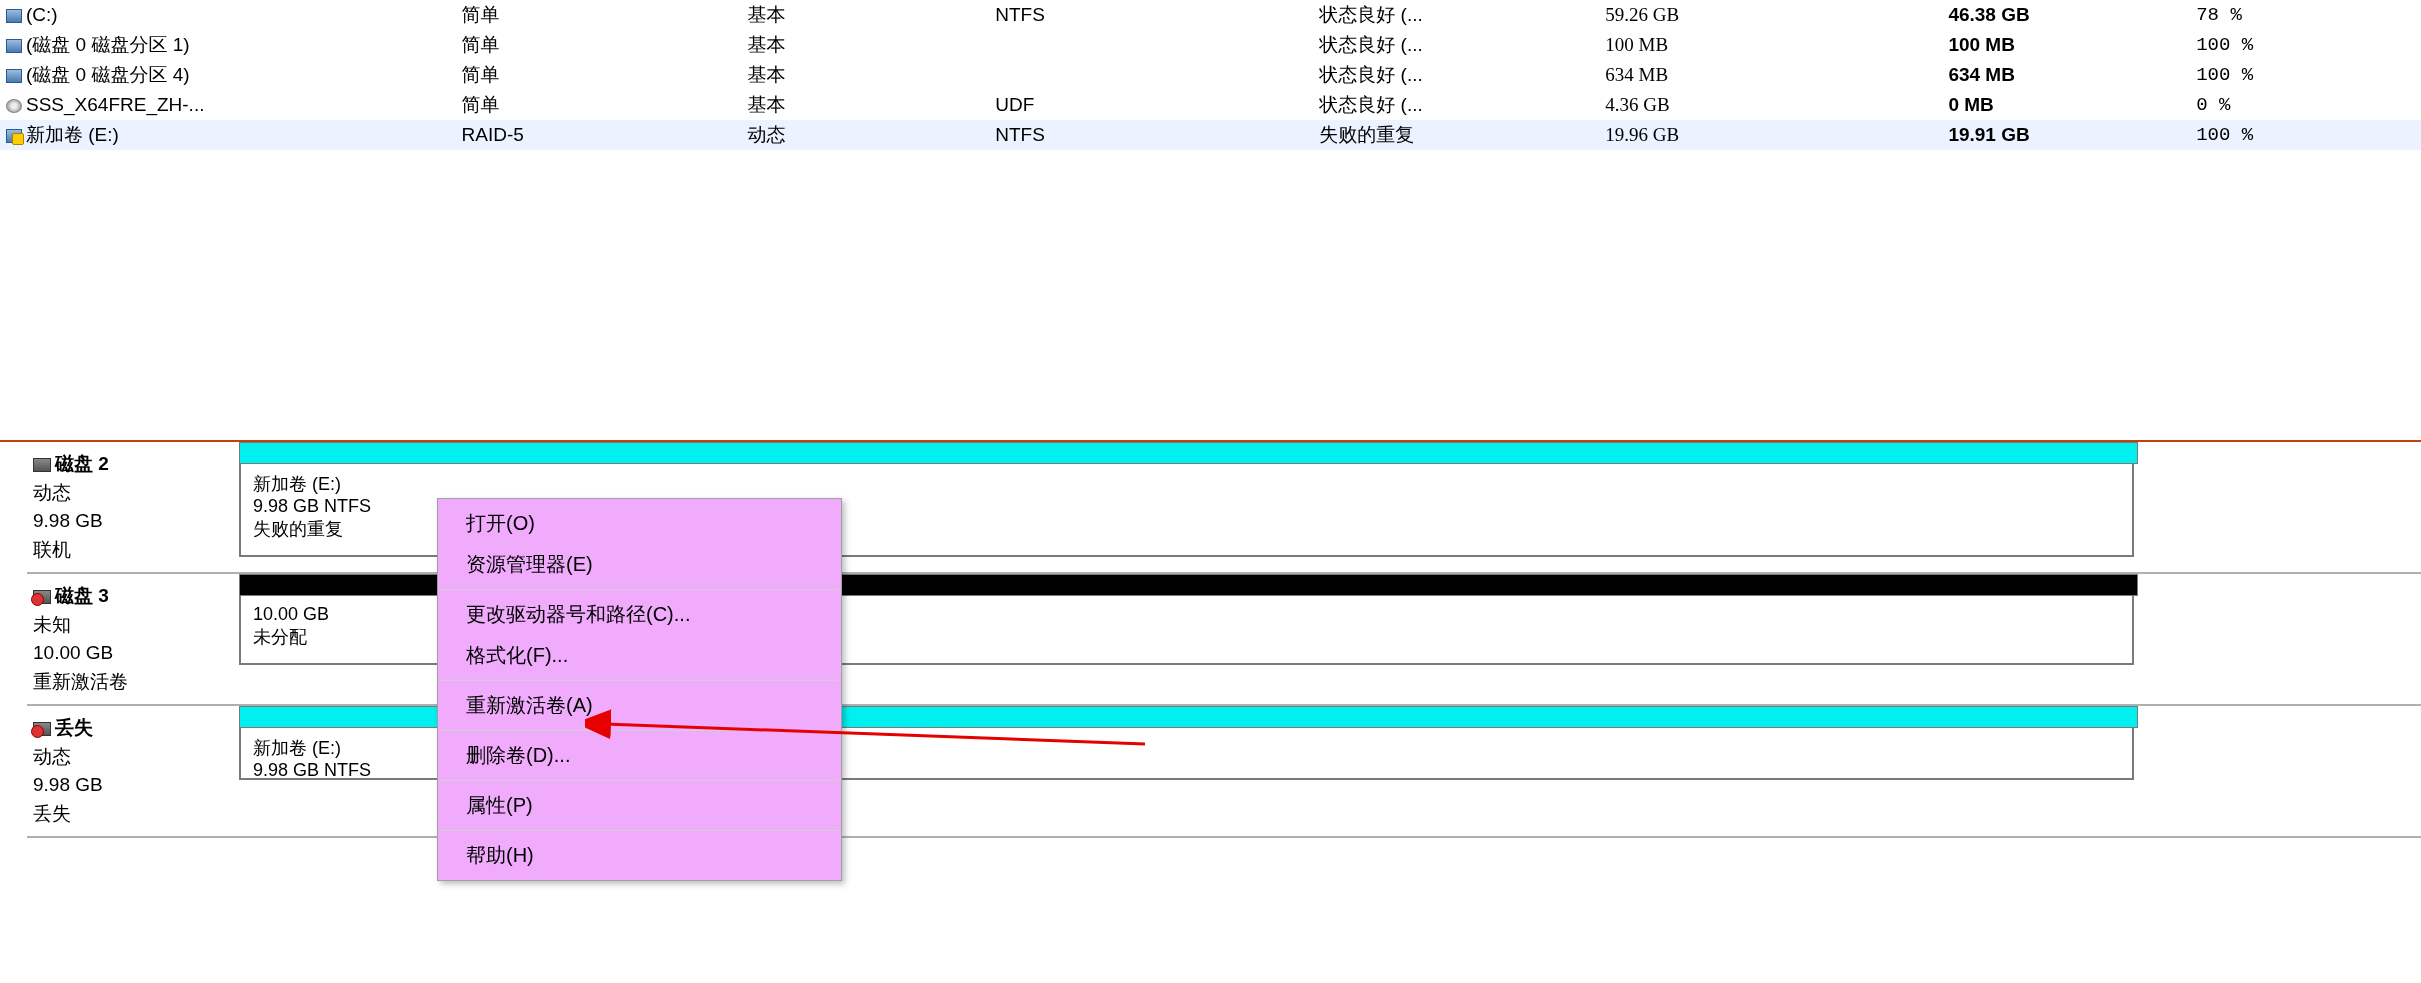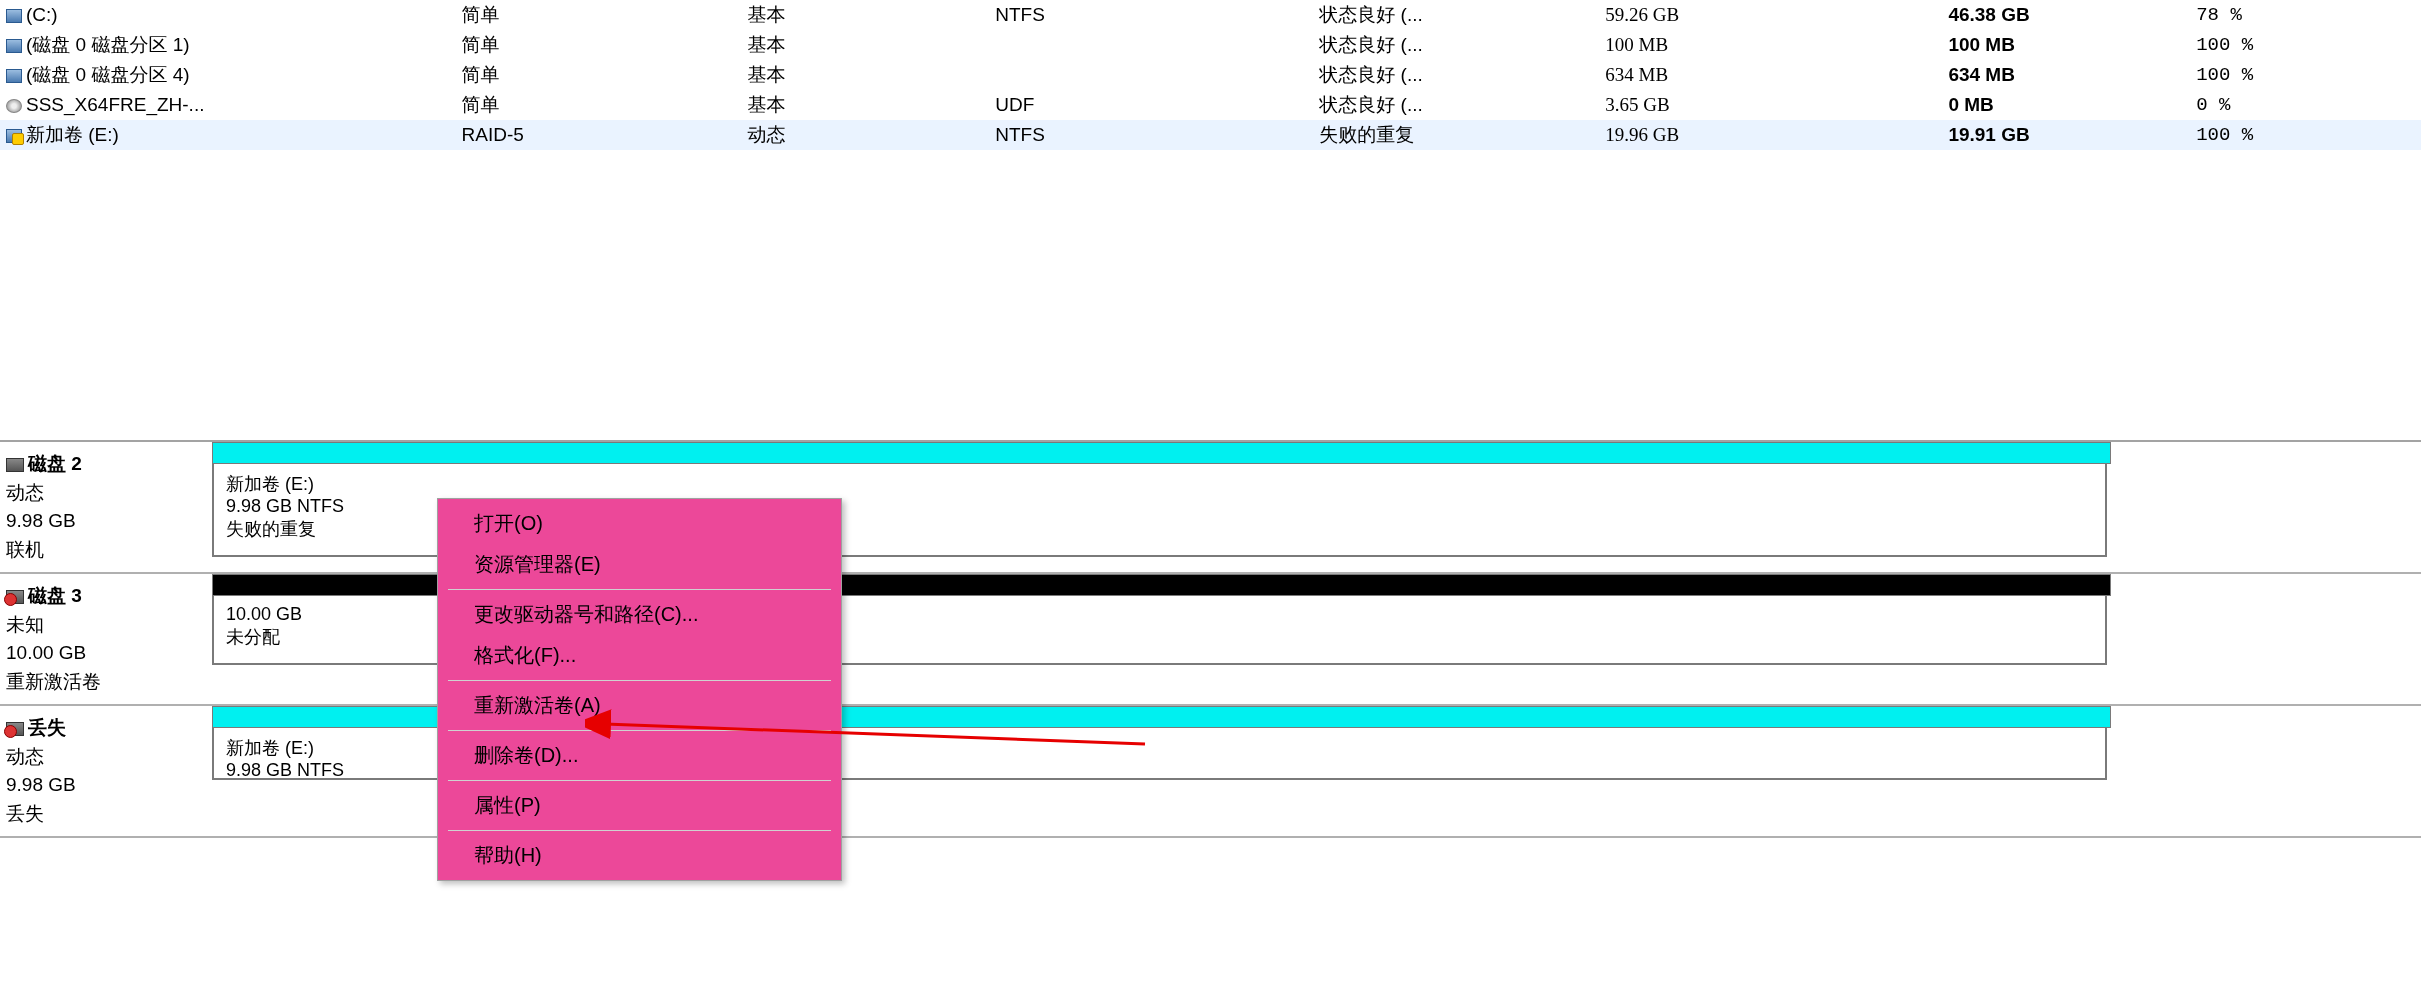--- a/index.html
+++ b/index.html
@@ -67,21 +67,22 @@
 .col-cap    { width: 180px; font-family: Liberation Serif, serif; }
 .col-free   { width: 130px; font-weight: bold; }
 .col-pct    { width: 120px; font-family: Liberation Mono, monospace; }
 
 
 .disk-area {
   position: absolute;
   top: 440px;
   left: 0;
   right: 0;
-  border-top: 2px solid #a3a3a3;
+  border-top: 2px solid #c2410c;
+  padding-left: 27px;
 }
 .disk-row {
   display: flex;
   border-bottom: 2px solid #b0b0b0;
   min-height: 100px;
 }
 .disk-header {
   width: 212px;
   padding: 8px 10px 8px 6px;
   flex-shrink: 0;
@@ -117,25 +118,25 @@
 }
 .strip-cyan { height: 22px; background: #00f0f0; }
 .strip-black { height: 22px; background: #000; }
 
 
 .context-menu {
   position: absolute;
   top: 498px;
   left: 437px;
   width: 405px;
-  background: #ec4899;
+  background: #f0abfc;
   border: 1px solid #a0a0a0;
   box-shadow: 3px 3px 6px rgba(0,0,0,.25);
   z-index: 100;
-  padding: 4px 8px;
+  padding: 4px 0;
 }
 .context-menu .mi {
   padding: 7px 20px 7px 28px;
   font-size: 20px;
   cursor: default;
 }
 .context-menu .sep {
   height: 1px;
   background: #d0d0d0;
   margin: 4px 2px;
@@ -184,21 +185,21 @@
         <td class="col-cap">634 MB</td>
         <td class="col-free">634 MB</td>
         <td class="col-pct">100 %</td>
       </tr>
       <tr>
         <td class="col-name"><span class="vol-icon icon-disc"></span><span>SSS_X64FRE_ZH-...</span></td>
         <td class="col-layout">简单</td>
         <td class="col-type">基本</td>
         <td class="col-fs">UDF</td>
         <td class="col-status">状态良好 (...</td>
-        <td class="col-cap">3.65 GB</td>
+        <td class="col-cap">4.36 GB</td>
         <td class="col-free">0 MB</td>
         <td class="col-pct">0 %</td>
       </tr>
       <tr class="row-selected">
         <td class="col-name"><span class="vol-icon icon-drive-warn"></span><span>新加卷 (E:)</span></td>
         <td class="col-layout">RAID-5</td>
         <td class="col-type">动态</td>
         <td class="col-fs">NTFS</td>
         <td class="col-status">失败的重复</td>
         <td class="col-cap">19.96 GB</td>

